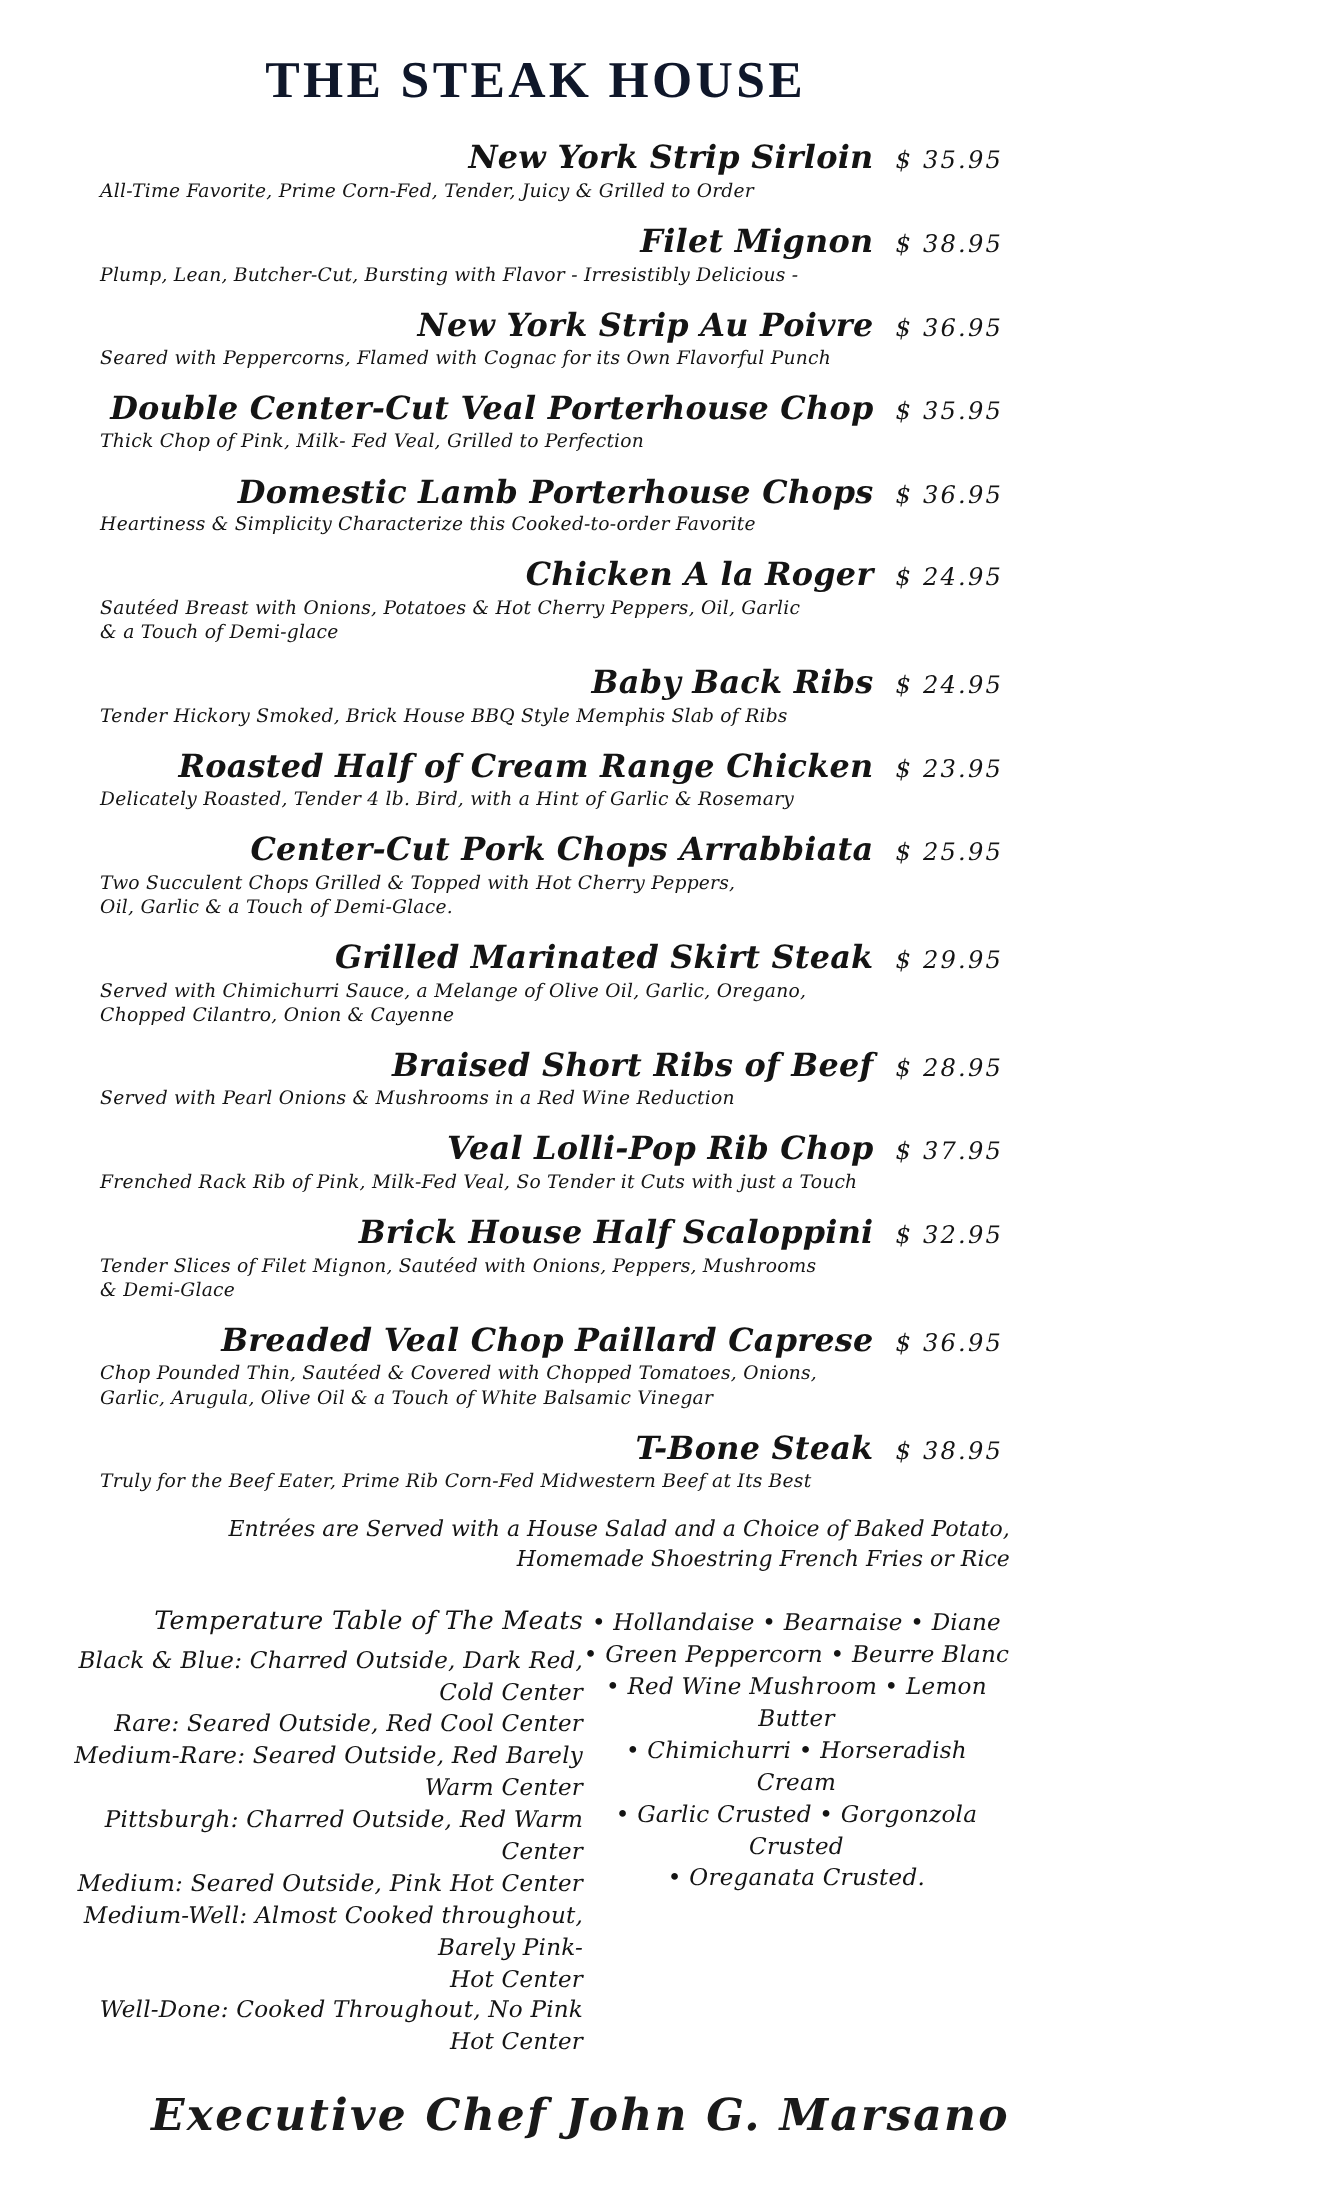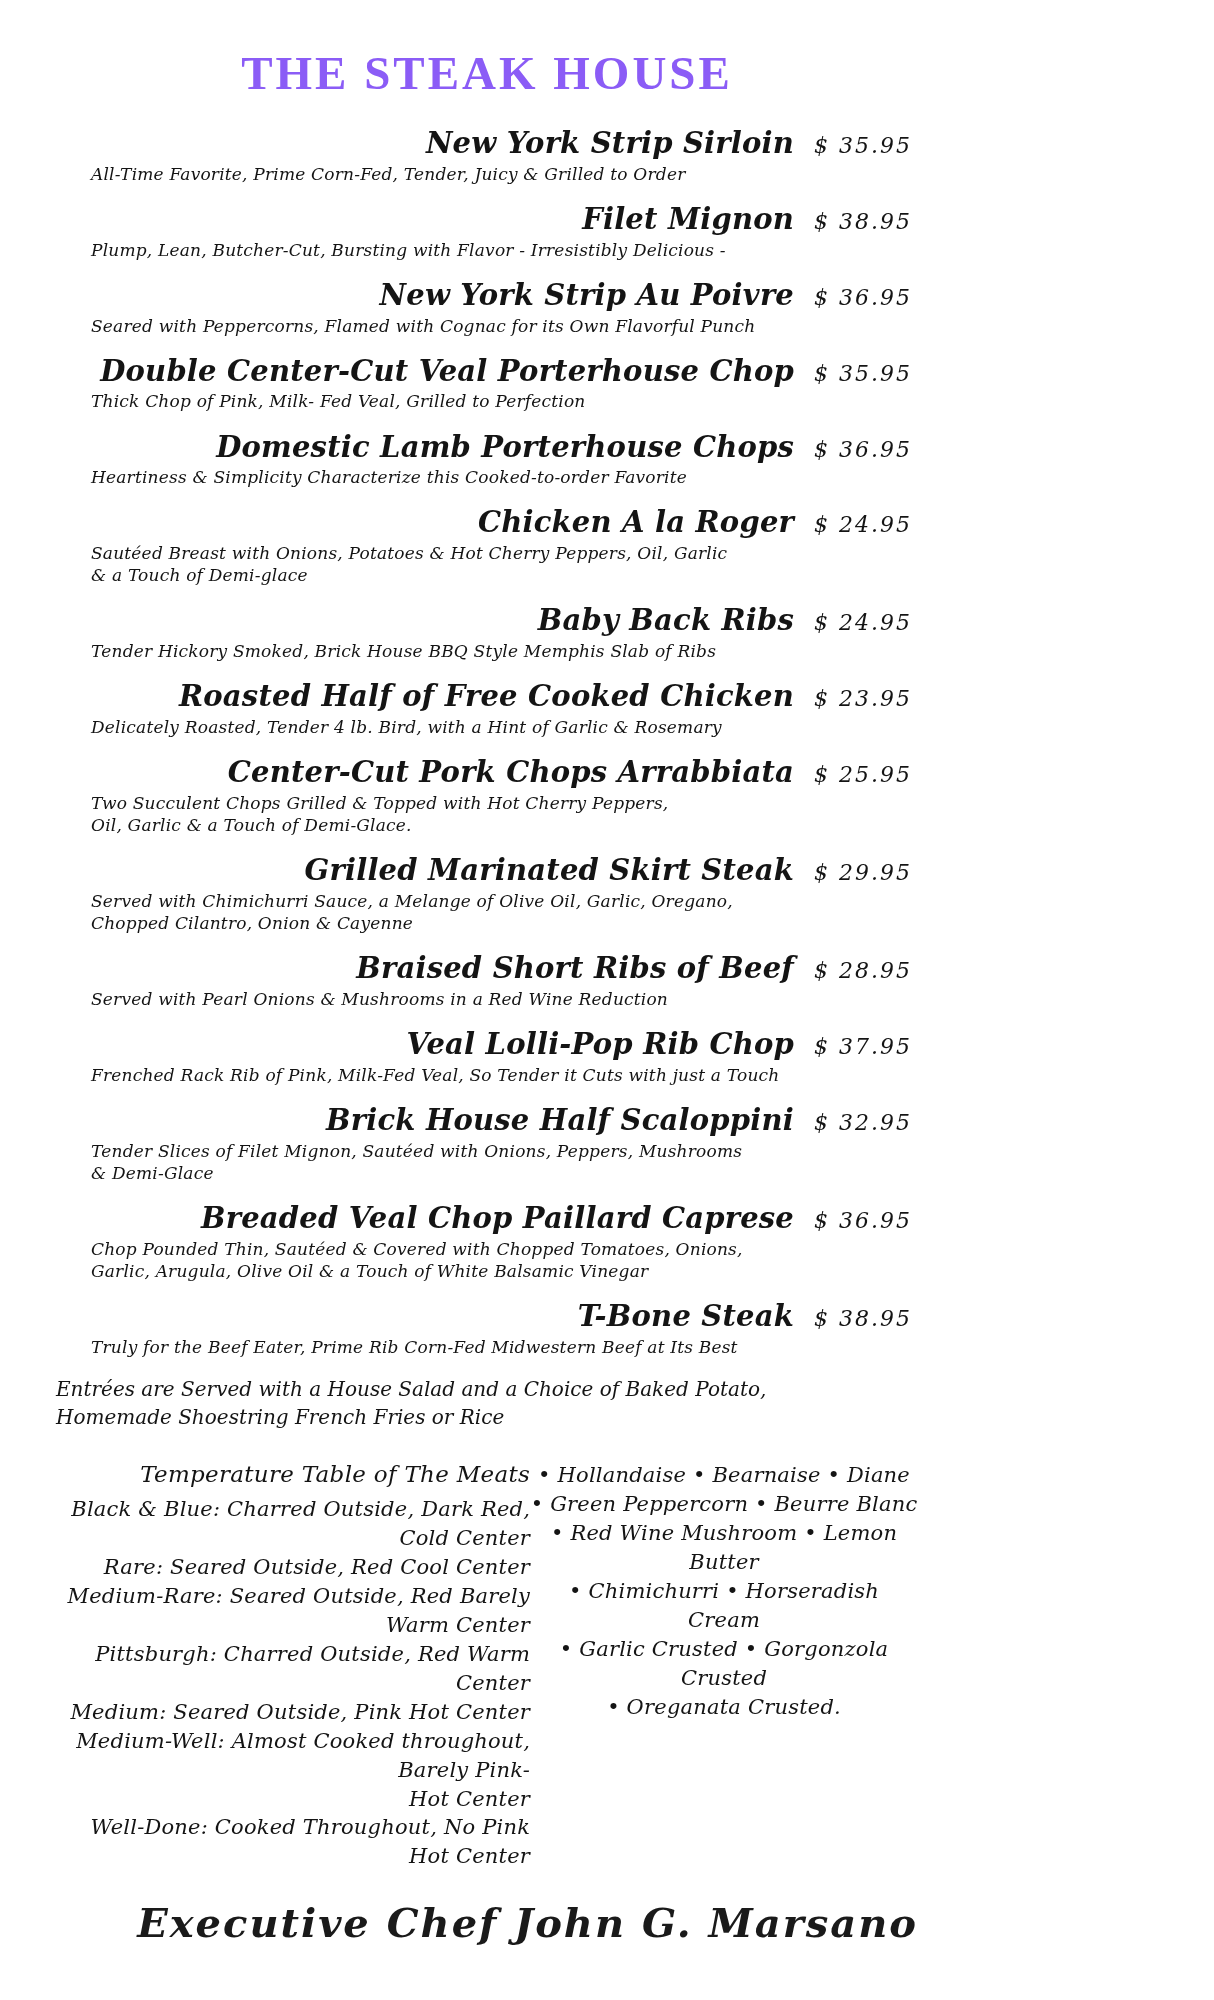--- a/index.html
+++ b/index.html
@@ -19,21 +19,21 @@
     padding-top: 46px;
     padding-bottom: 50px;
   }
   .menu-title {
     text-align: center;
     font-family: "Liberation Serif", serif;
     font-weight: bold;
     font-size: 47px;
     letter-spacing: 3px;
     margin-bottom: 26px;
-    color: #8b5cf6;
+    color: #0f172a;
   }
   .menu-item {
     margin-bottom: 17px;
   }
   .item-head {
     display: flex;
     justify-content: flex-end;
     align-items: baseline;
     padding-right: 6px;
   }
@@ -57,21 +57,21 @@
     font-family: "DejaVu Serif", serif;
     font-style: italic;
     font-size: 17px;
     line-height: 1.3;
     letter-spacing: 0.2px;
     white-space: pre-line;
     margin-top: 2px;
     margin-left: 35px;
   }
   .entrees-note {
-    text-align: left;
+    text-align: right;
     font-style: italic;
     font-size: 20px;
     line-height: 1.4;
     white-space: pre-line;
     margin: 8px 0 30px 0;
   }
   .footer-cols {
     display: flex;
     width: 100%;
   }
@@ -165,21 +165,21 @@
   <div class="menu-item">
     <div class="item-head">
       <span class="item-name">Baby Back Ribs</span>
       <span class="item-price">$ 24.95</span>
     </div>
     <div class="item-desc">Tender Hickory Smoked, Brick House BBQ Style Memphis Slab of Ribs</div>
   </div>
 
   <div class="menu-item">
     <div class="item-head">
-      <span class="item-name">Roasted Half of Free Cooked Chicken</span>
+      <span class="item-name">Roasted Half of Cream Range Chicken</span>
       <span class="item-price">$ 23.95</span>
     </div>
     <div class="item-desc">Delicately Roasted, Tender 4 lb. Bird, with a Hint of Garlic &amp; Rosemary</div>
   </div>
 
   <div class="menu-item">
     <div class="item-head">
       <span class="item-name">Center-Cut Pork Chops Arrabbiata</span>
       <span class="item-price">$ 25.95</span>
     </div>

